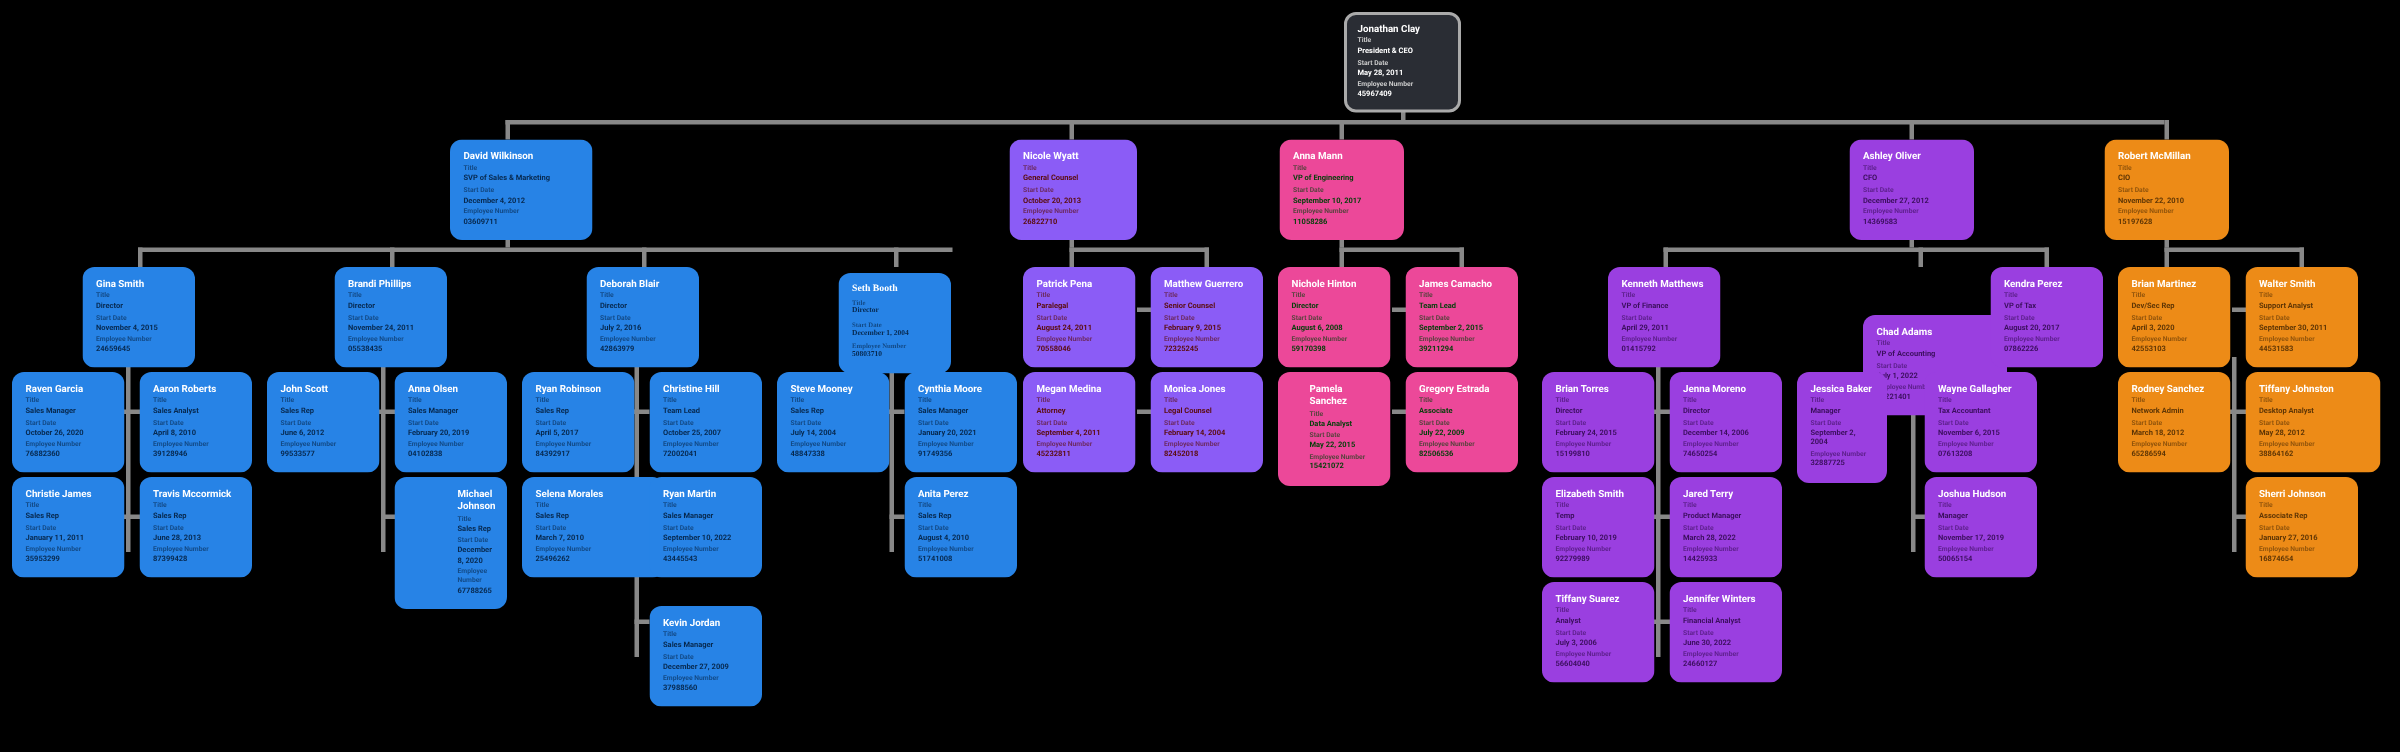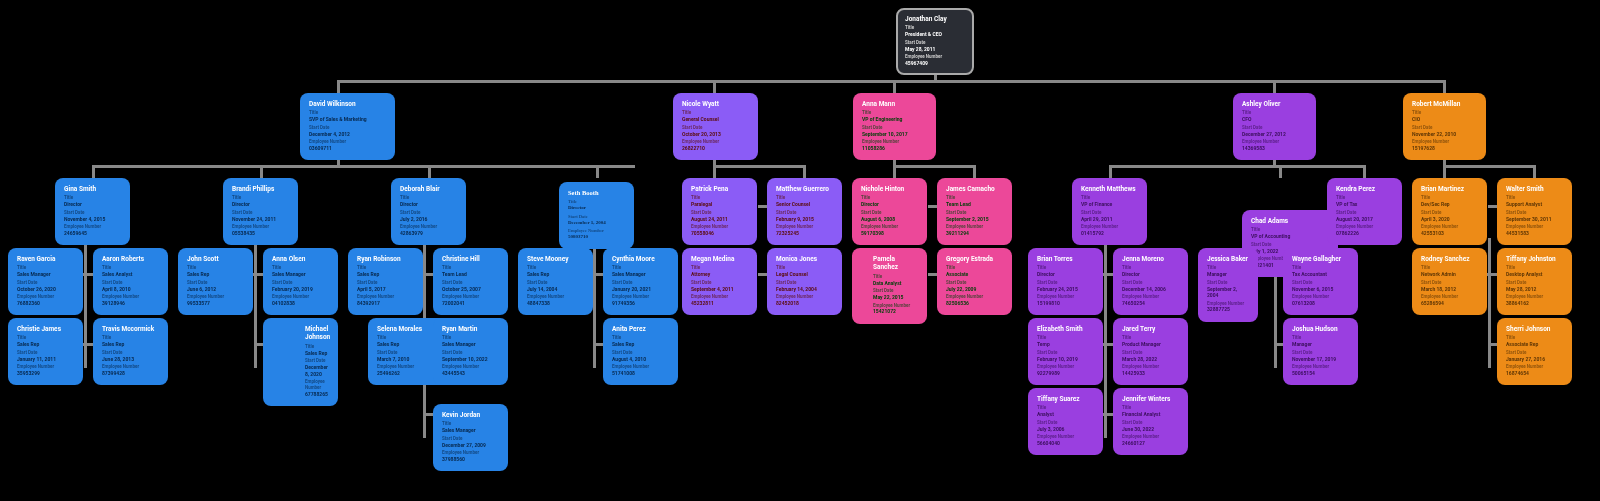--- a/index.html
+++ b/index.html
@@ -370,21 +370,21 @@
     </div>
     <div class="node blue" style="left: 433px; top: 248px; width: 75px; min-height: 55px;">
       <span class="name">Christine Hill</span>
       <span class="label">Title</span>
       <span class="value">Team Lead</span>
       <span class="label">Start Date</span>
       <span class="value">October 25, 2007</span>
       <span class="label">Employee Number</span>
       <span class="value">72002041</span>
     </div>
-    <div class="node blue" style="left: 368px; top: 318px; width: 95px; min-height: 55px;">
+    <div class="node blue" style="left: 348px; top: 318px; width: 95px; min-height: 55px;">
       <span class="name">Selena Morales</span>
       <span class="label">Title</span>
       <span class="value">Sales Rep</span>
       <span class="label">Start Date</span>
       <span class="value">March 7, 2010</span>
       <span class="label">Employee Number</span>
       <span class="value">25496262</span>
     </div>
     <div class="node blue" style="left: 433px; top: 318px; width: 75px; min-height: 55px;">
       <span class="name">Ryan Martin</span>
@@ -550,21 +550,21 @@
     </div>
     <div class="node orange" style="left: 1412px; top: 248px; width: 75px; min-height: 55px;">
       <span class="name">Rodney Sanchez</span>
       <span class="label">Title</span>
       <span class="value">Network Admin</span>
       <span class="label">Start Date</span>
       <span class="value">March 18, 2012</span>
       <span class="label">Employee Number</span>
       <span class="value">65286594</span>
     </div>
-    <div class="node orange" style="left: 1497px; top: 248px; width: 75px; min-height: 55px;">
+    <div class="node orange" style="left: 1497px; top: 248px; width: 90px; min-height: 55px;">
       <span class="name">Tiffany Johnston</span>
       <span class="label">Title</span>
       <span class="value">Desktop Analyst</span>
       <span class="label">Start Date</span>
       <span class="value">May 28, 2012</span>
       <span class="label">Employee Number</span>
       <span class="value">38864162</span>
     </div>
     <div class="node orange" style="left: 1497px; top: 318px; width: 75px; min-height: 55px;">
       <span class="name">Sherri Johnson</span>

